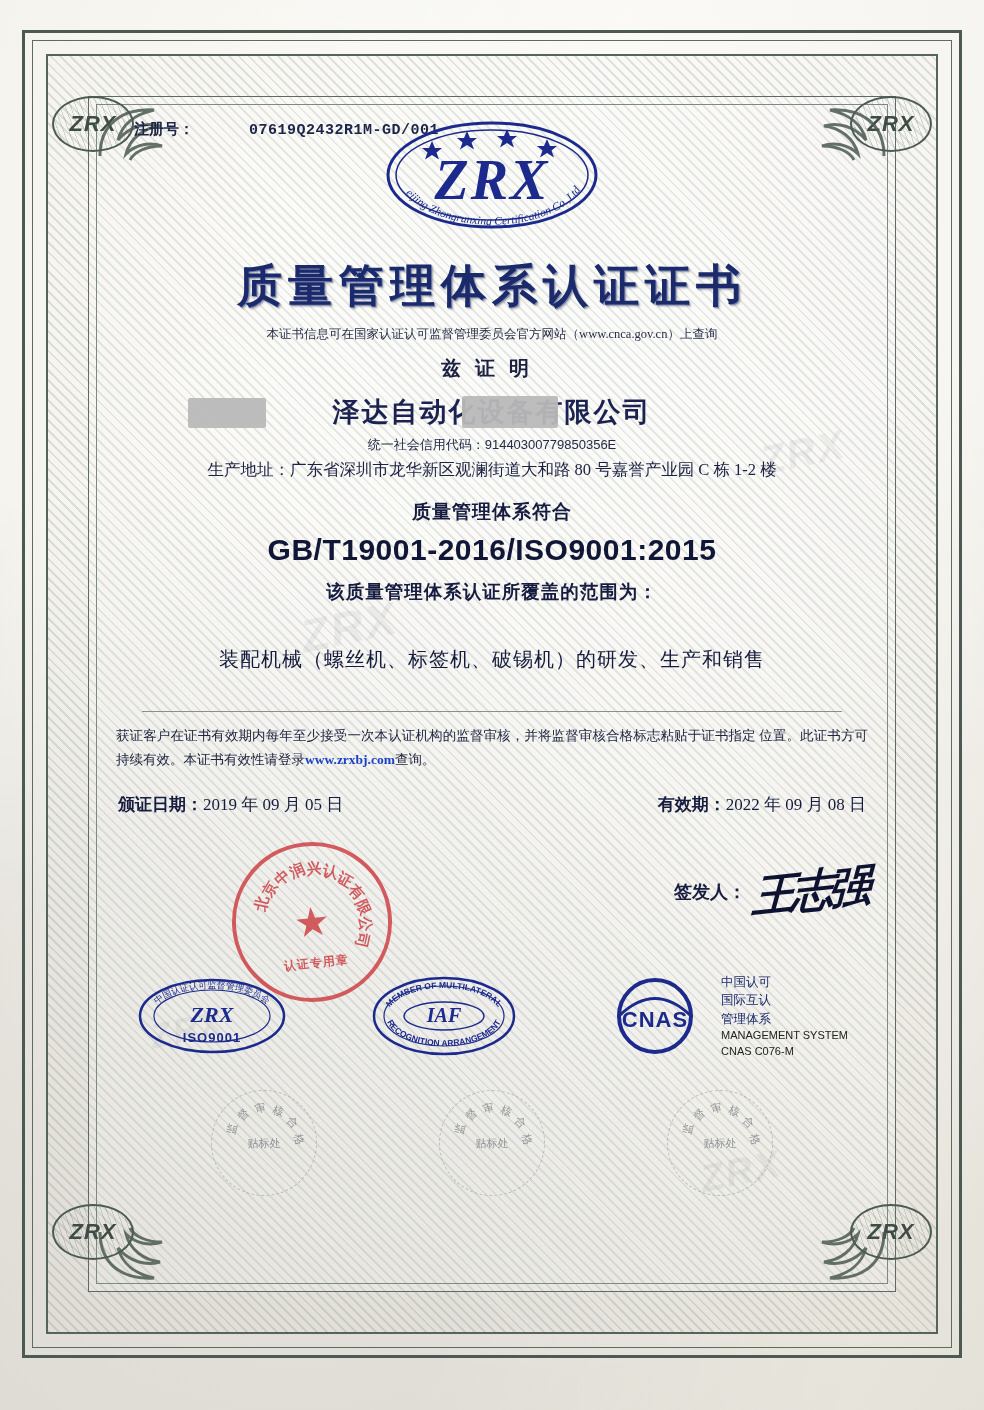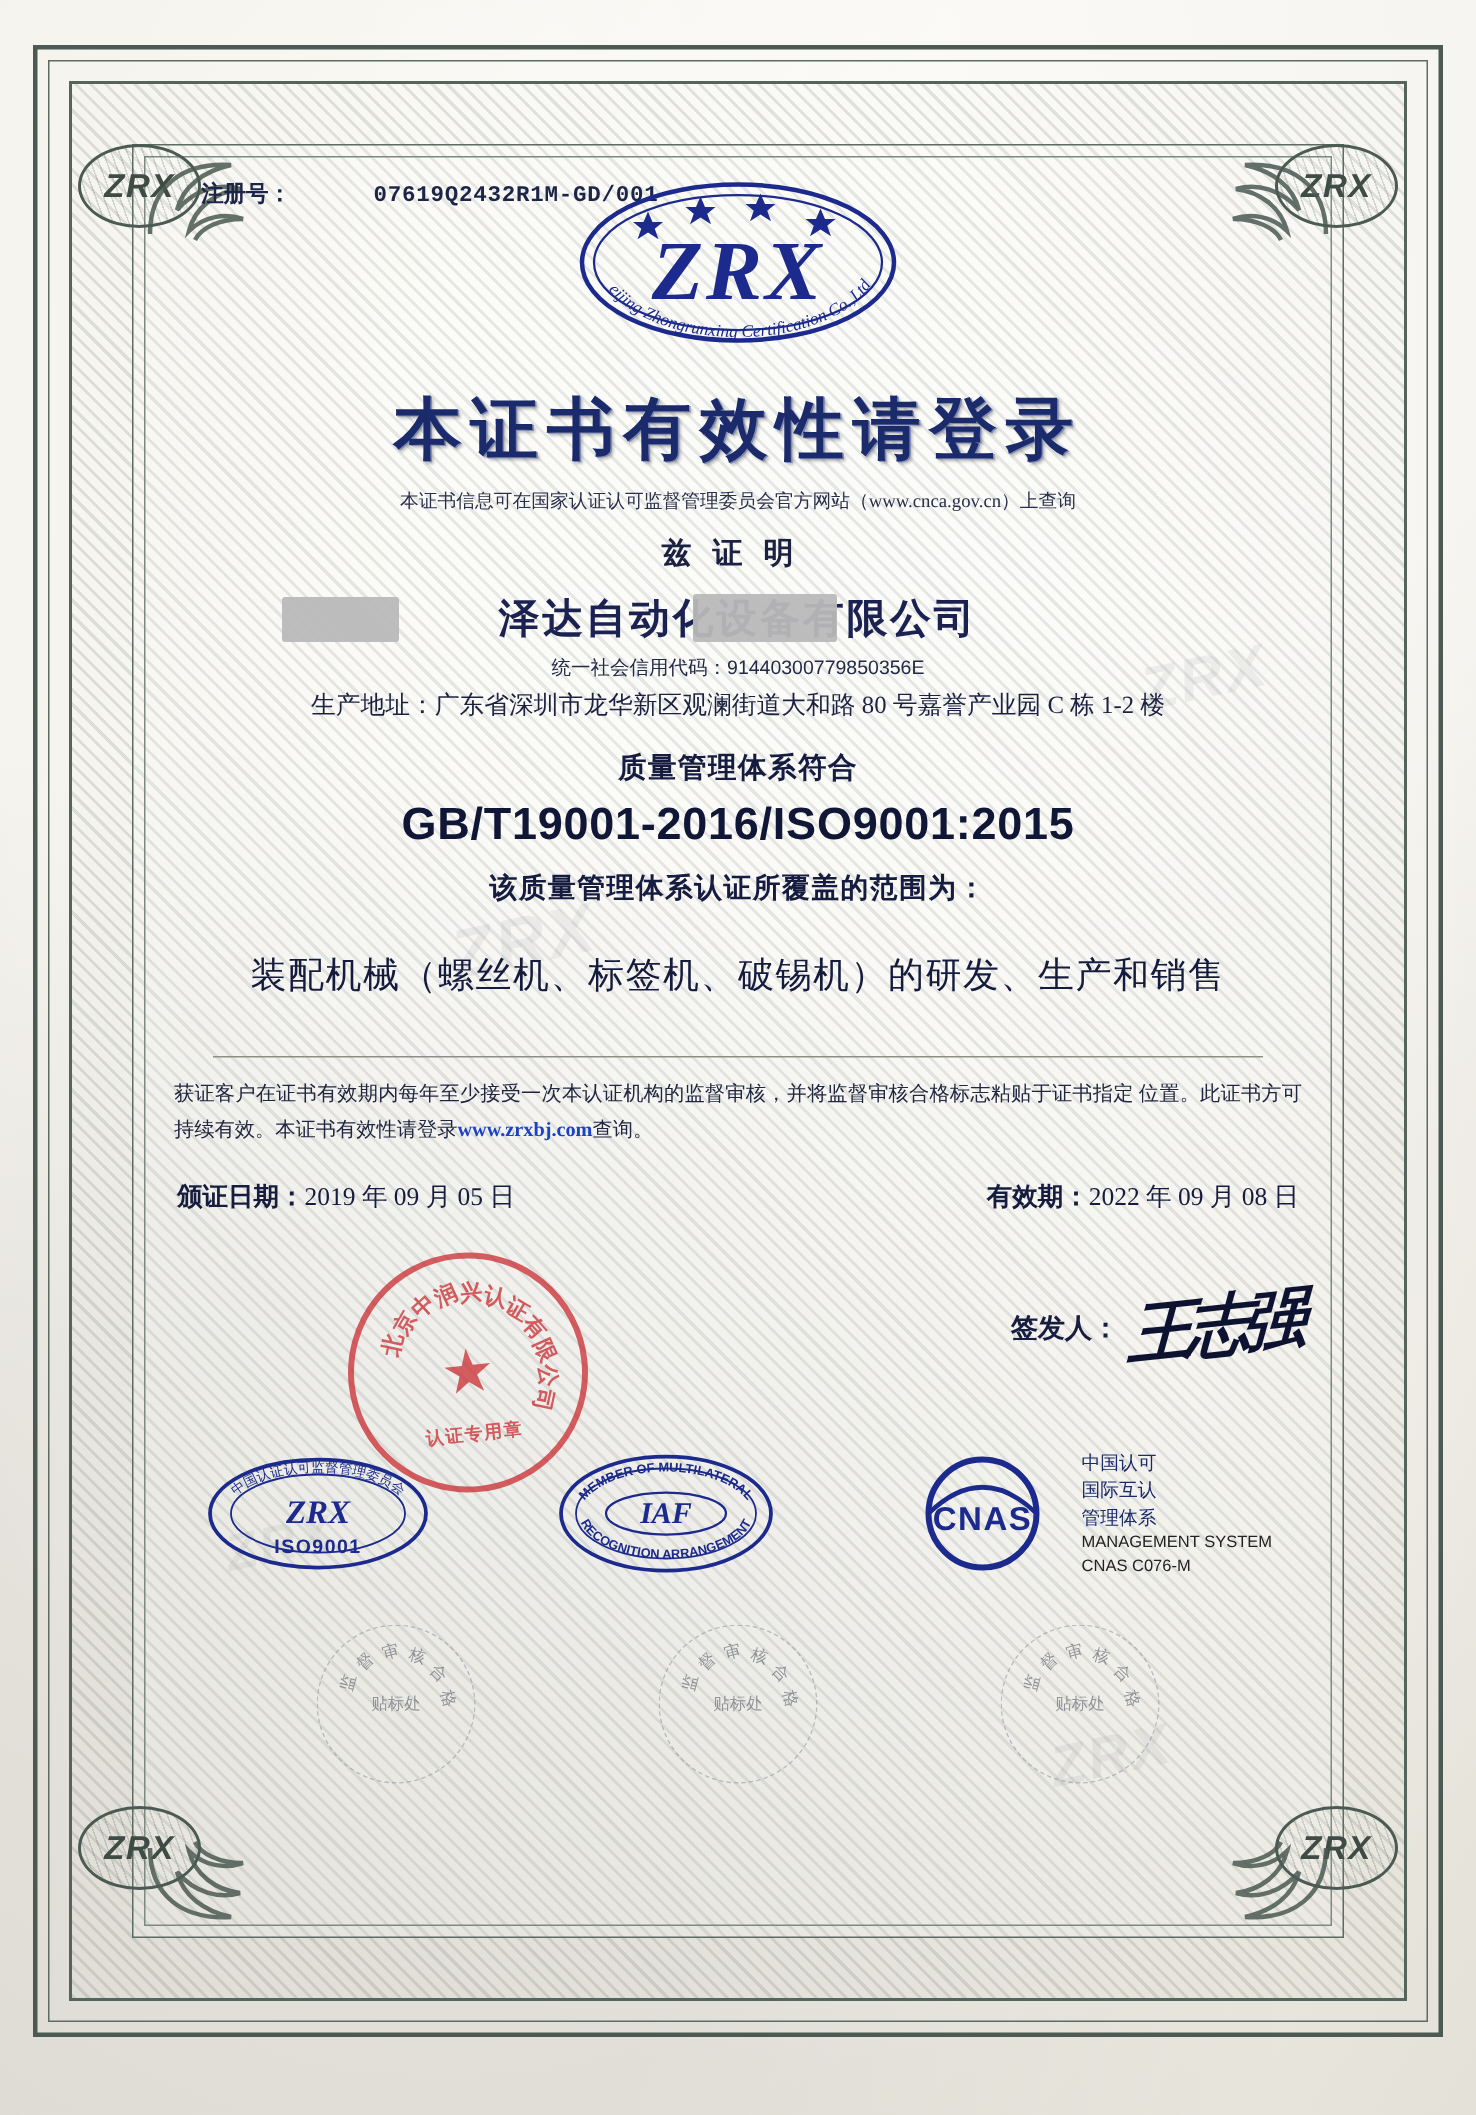--- a/index.html
+++ b/index.html
@@ -124,21 +124,21 @@
   }
   .standard{
     text-align:center;margin-top:8px;font-size:30px;font-weight:bold;
     color:#101636;letter-spacing:.5px;
   }
   .scopelead{
     text-align:center;margin-top:12px;font-size:18.5px;font-weight:bold;
     color:#161c40;font-family:"Liberation Serif", serif;letter-spacing:1px;
   }
   .scope{
-    text-align:center;margin-top:30px;font-size:24px;color:#151b3c;
+    text-align:center;margin-top:42px;font-size:20px;color:#151b3c;
     font-family:"Liberation Serif", serif;letter-spacing:1px;
   }
   .hr{
     margin:38px auto 0;width:700px;height:1px;background:#8d8f86;
   }
   .fineprint{
     margin-top:12px;font-size:13.5px;line-height:1.75;color:#20263f;
     font-family:"Liberation Serif", serif;text-align:justify;
     padding:0 6px;
   }
@@ -270,21 +270,21 @@
           </g>
           <text x="120" y="84" text-anchor="middle" font-family="Liberation Serif, serif" font-size="56" font-weight="bold" font-style="italic" fill="#1b2a8c" letter-spacing="2">ZRX</text>
           <path id="arcpath" d="M32 76 A 94 52 0 0 0 208 76" fill="none"></path>
           <text font-family="Liberation Serif, serif" font-size="11.5" font-style="italic" fill="#1b2a8c">
             <textPath href="#arcpath" startOffset="50%" text-anchor="middle">Beijing Zhongrunxing Certification Co.,Ltd.</textPath>
           </text>
         </svg>
       </div>
     </div>
 
-    <div class="title">本证书有效性请登录</div>
+    <div class="title">质量管理体系认证证书</div>
     <div class="subnote">本证书信息可在国家认证认可监督管理委员会官方网站（www.cnca.gov.cn）上查询</div>
     <div class="zizheng">兹证明</div>
 
     <div class="company">
       <span>泽达自动化设备有限公司</span>
       <span class="redact r1"></span>
       <span class="redact r2"></span>
     </div>
 
     <div class="credit">统一社会信用代码：91440300779850356E</div>

